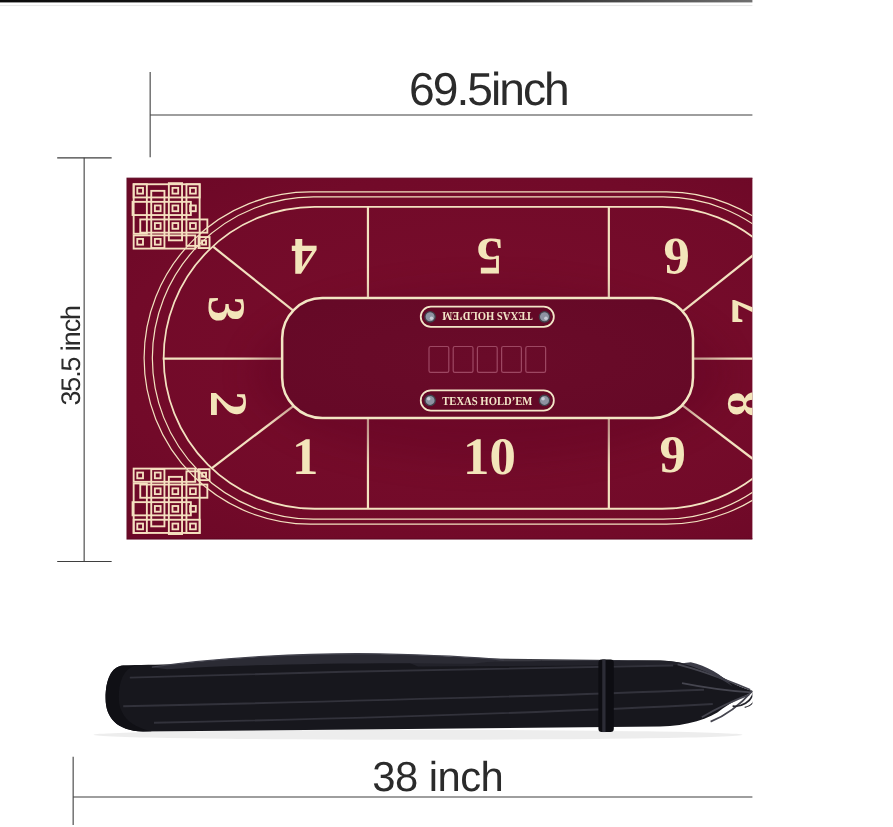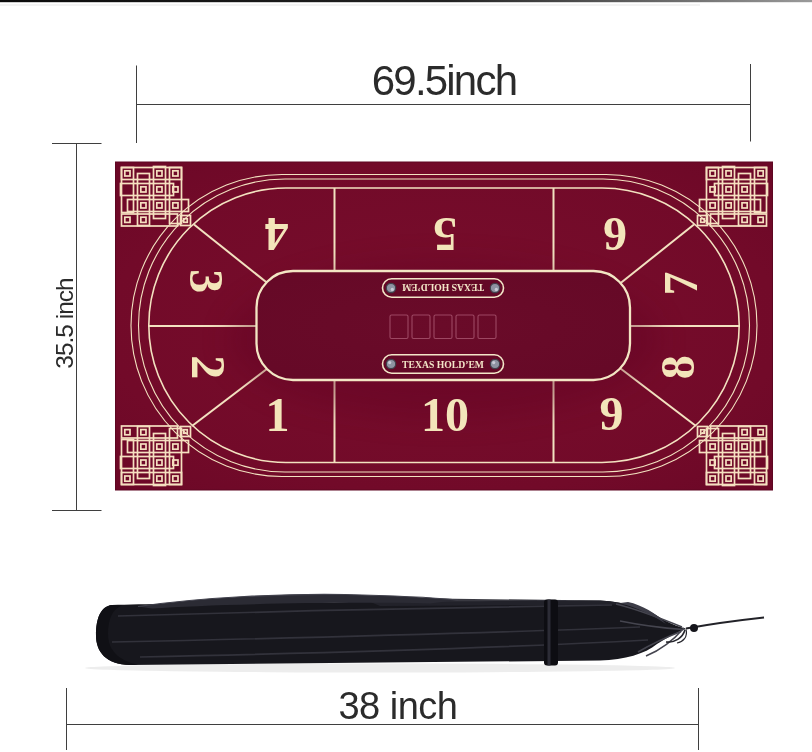--- a/index.html
+++ b/index.html
@@ -1,16 +1,16 @@
 <!DOCTYPE html>
 <html><head>
 <meta charset="utf-8">
 <style>
   html,body{margin:0;padding:0;background:#ffffff;}
-  #page{position:relative;width:812px;height:752px;background:#ffffff;overflow:hidden;
+  #page{position:relative;width:684px;height:752px;background:#ffffff;overflow:hidden;
         font-family:"Liberation Sans", sans-serif;}
   svg{display:block;}
 </style>
 </head>
 <body>
 <div id="page">
 <svg width="812" height="752" viewBox="0 0 812 752" xmlns="http://www.w3.org/2000/svg">
   <defs>
     <linearGradient id="topbar" x1="0" y1="0" x2="1" y2="0">
       <stop offset="0" stop-color="#0b0b0b"></stop>

